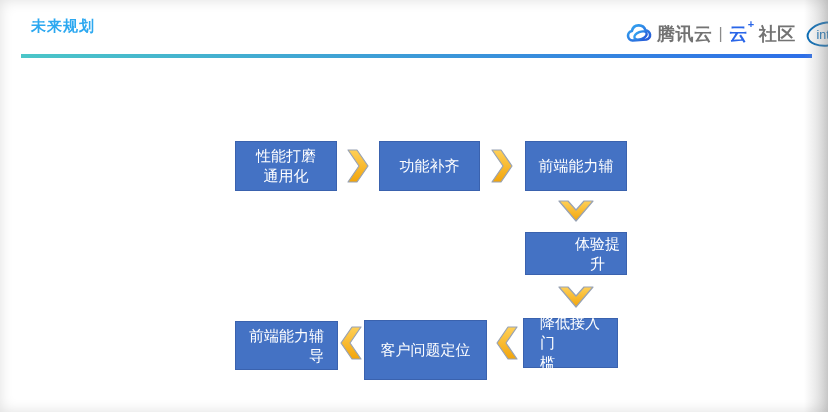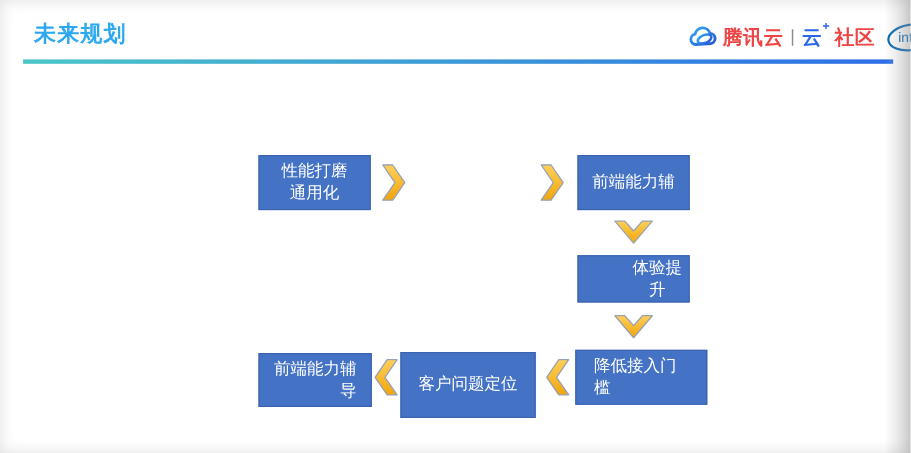--- a/index.html
+++ b/index.html
@@ -12,31 +12,31 @@
     position:absolute;inset:0;pointer-events:none;z-index:9;
     box-shadow:inset 0 0 14px rgba(0,0,0,0.13);
   }
   .right-shade{
     position:absolute;top:0;right:0;width:24px;height:100%;z-index:8;pointer-events:none;
     background:linear-gradient(90deg,rgba(170,170,170,0) 0%,rgba(160,160,160,0.45) 100%);
   }
   
   .title{
     position:absolute;left:31px;top:17px;margin:0;
-    font-size:20px;font-weight:600;color:#2CA8F0;letter-spacing:1px;
+    font-size:15px;font-weight:600;color:#2CA8F0;letter-spacing:1px;
   }
   .rule{
     position:absolute;left:21px;top:54px;width:791px;height:4px;
     background:linear-gradient(90deg,#4BC6C8 0%,#2D6EE8 100%);
   }
   .brand{
     position:absolute;left:626px;top:20px;height:28px;
     display:flex;align-items:center;gap:4px;
   }
-  .brand-text{font-size:18px;font-weight:600;color:#ef4444;letter-spacing:0.5px;white-space:nowrap;}
+  .brand-text{font-size:18px;font-weight:600;color:#737373;letter-spacing:0.5px;white-space:nowrap;}
   .brand-sep{color:#8a8a8a;font-weight:400;margin:0 2px;font-size:16px;}
   .cloud-char{color:#2A66E8;position:relative;padding-right:7px;}
   .cloud-plus{position:absolute;top:-4px;right:0;font-size:11px;font-weight:700;color:#2A66E8;}
   .intel-wrap{margin-left:6px;display:flex;align-items:center;}
   
   .node{
     position:absolute;background:#4472C4;border:1px solid #3A62AE;
     color:#FFFFFF;font-size:15px;line-height:20px;
     display:flex;align-items:center;justify-content:center;text-align:center;
     white-space:pre-line;box-sizing:border-box;
@@ -87,38 +87,39 @@
     </span>
   </div>
 
   <div class="node" style="left:235px;top:141px;width:102px;height:50px;">性能打磨
 通用化</div>
 
   <svg class="chev" style="left:347px;top:149px;" width="22" height="34" viewBox="0 0 22 34">
     <polygon points="1,1 10,1 21,17 10,33 1,33 12,17" fill="url(#goldGrad)" stroke="#98A2B3" stroke-width="1.2" stroke-linejoin="round"></polygon>
   </svg>
 
+  <div class="node" style="left:379px;top:141px;width:101px;height:50px;">功能补齐</div>
 
   <svg class="chev" style="left:491px;top:149px;" width="22" height="34" viewBox="0 0 22 34">
     <polygon points="1,1 10,1 21,17 10,33 1,33 12,17" fill="url(#goldGrad)" stroke="#98A2B3" stroke-width="1.2" stroke-linejoin="round"></polygon>
   </svg>
 
   <div class="node" style="left:525px;top:141px;width:102px;height:50px;">前端能力辅</div>
 
   <svg class="chev" style="left:558px;top:200px;" width="36" height="22" viewBox="0 0 36 22">
     <polygon points="1,1 10,1 18,10 26,1 35,1 18,21" fill="url(#goldGrad)" stroke="#98A2B3" stroke-width="1.2" stroke-linejoin="round"></polygon>
   </svg>
 
   <div class="node" style="left:525px;top:232px;width:102px;height:43px;padding-left:43px;">体验提升</div>
 
   <svg class="chev" style="left:558px;top:286px;" width="36" height="22" viewBox="0 0 36 22">
     <polygon points="1,1 10,1 18,10 26,1 35,1 18,21" fill="url(#goldGrad)" stroke="#98A2B3" stroke-width="1.2" stroke-linejoin="round"></polygon>
   </svg>
 
-  <div class="node left-align" style="left:523px;top:318px;width:120px;height:50px;padding-left:16px;">降低接入门
+  <div class="node left-align" style="left:523px;top:318px;width:95px;height:50px;padding-left:16px;">降低接入门
 槛</div>
 
   <svg class="chev flip" style="left:496px;top:326px;" width="22" height="34" viewBox="0 0 22 34">
     <polygon points="1,1 10,1 21,17 10,33 1,33 12,17" fill="url(#goldGrad)" stroke="#98A2B3" stroke-width="1.2" stroke-linejoin="round"></polygon>
   </svg>
 
   <div class="node" style="left:364px;top:320px;width:123px;height:60px;">客户问题定位</div>
 
   <svg class="chev flip" style="left:340px;top:326px;" width="22" height="34" viewBox="0 0 22 34">
     <polygon points="1,1 10,1 21,17 10,33 1,33 12,17" fill="url(#goldGrad)" stroke="#98A2B3" stroke-width="1.2" stroke-linejoin="round"></polygon>

